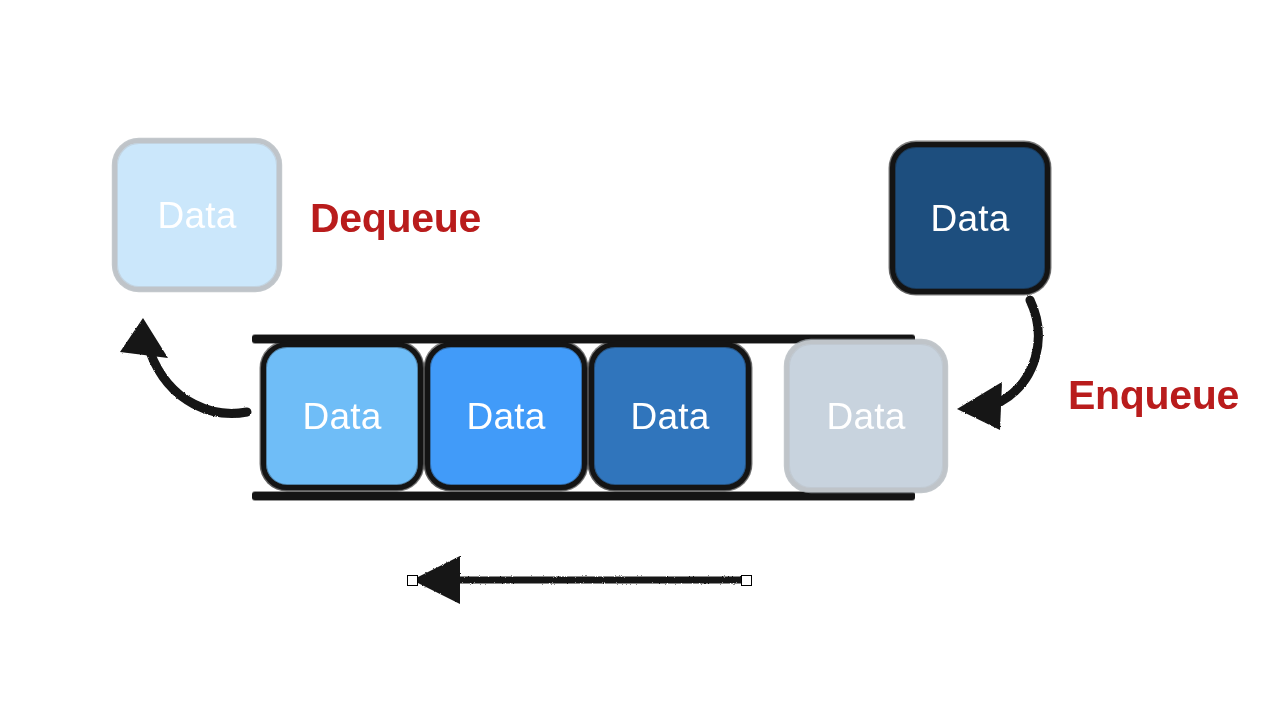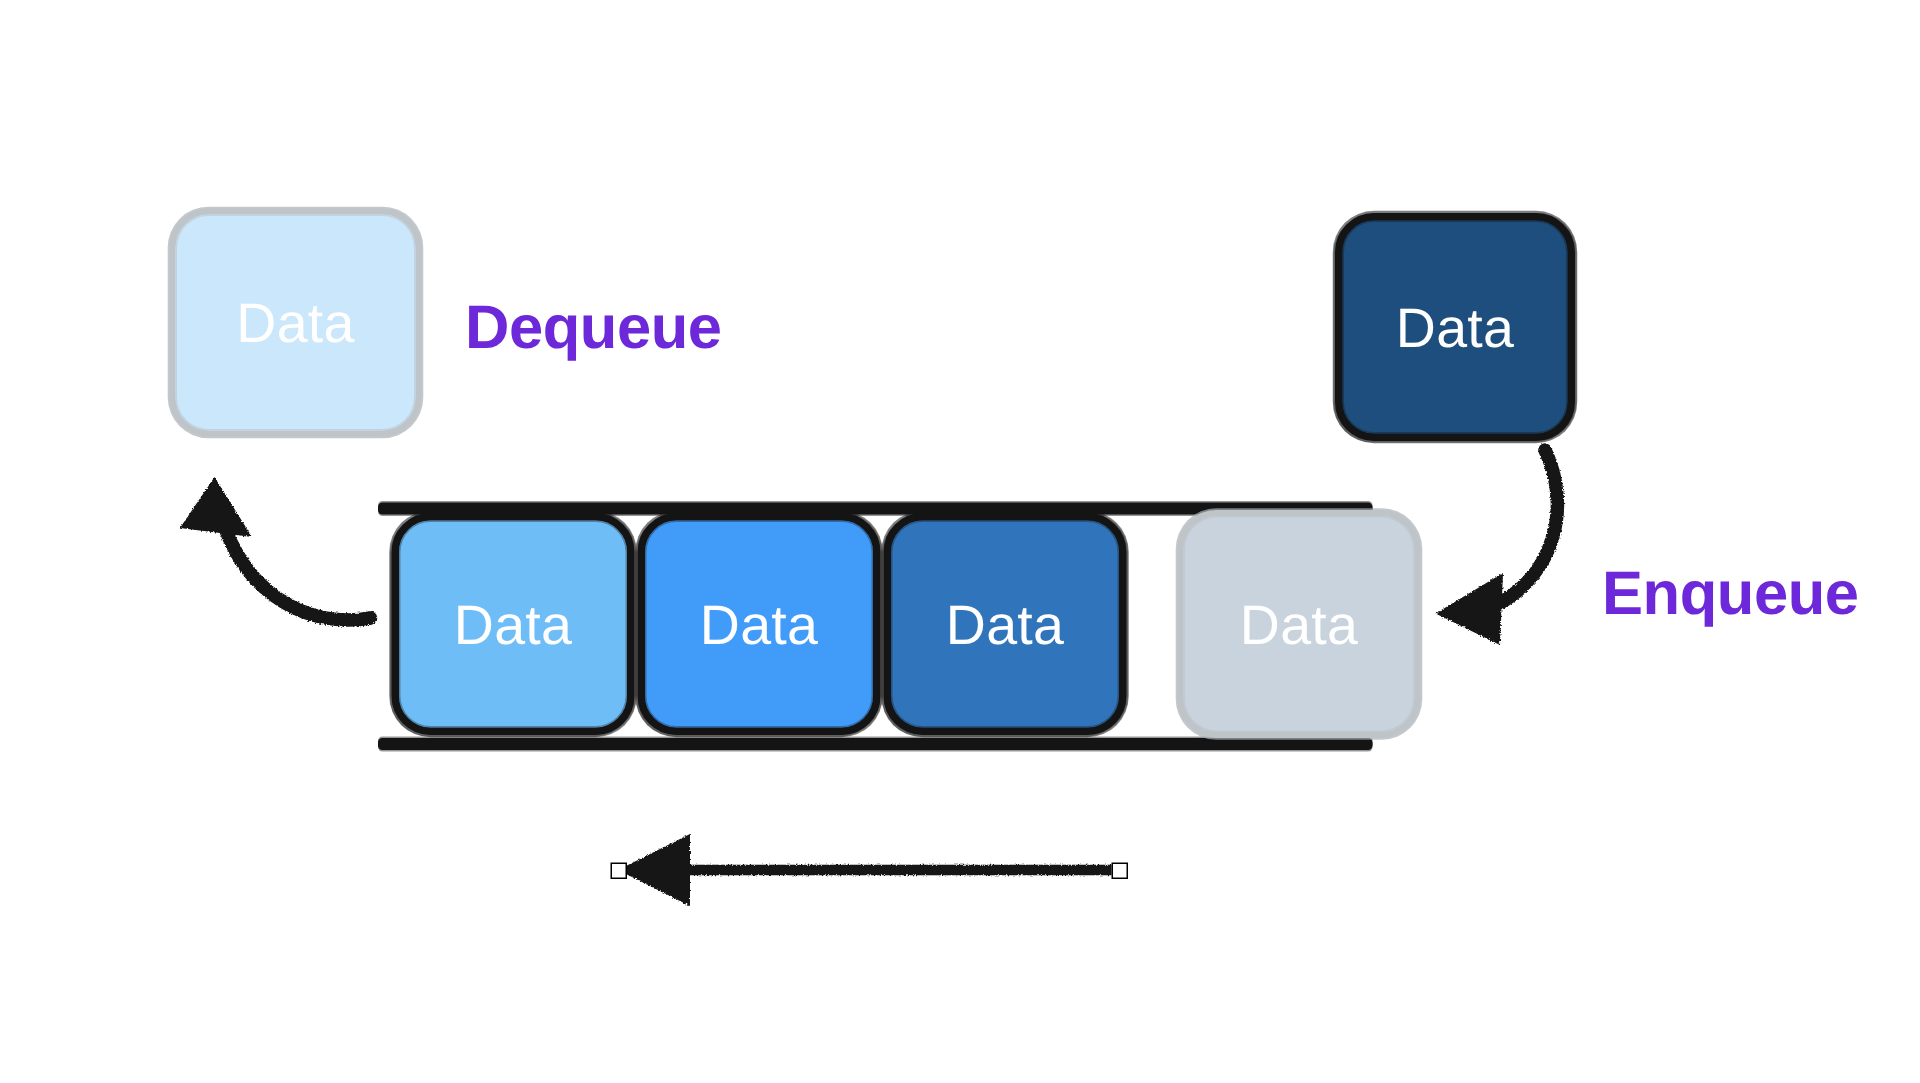--- a/index.html
+++ b/index.html
@@ -55,21 +55,21 @@
     background: #141414;
     border-radius: 3px;
     box-shadow:
       0 1px 0 rgba(20,20,20,0.45),
       0 -1px 0 rgba(20,20,20,0.45);
   }
 
   
   .biglabel {
     position: absolute;
-    color: #6d28d9;
+    color: #b91c1c;
     font-size: 41px;
     font-weight: bold;
     letter-spacing: -0.3px;
     white-space: nowrap;
     user-select: none;
   }
 
   
   .ovl {
     position: absolute;

